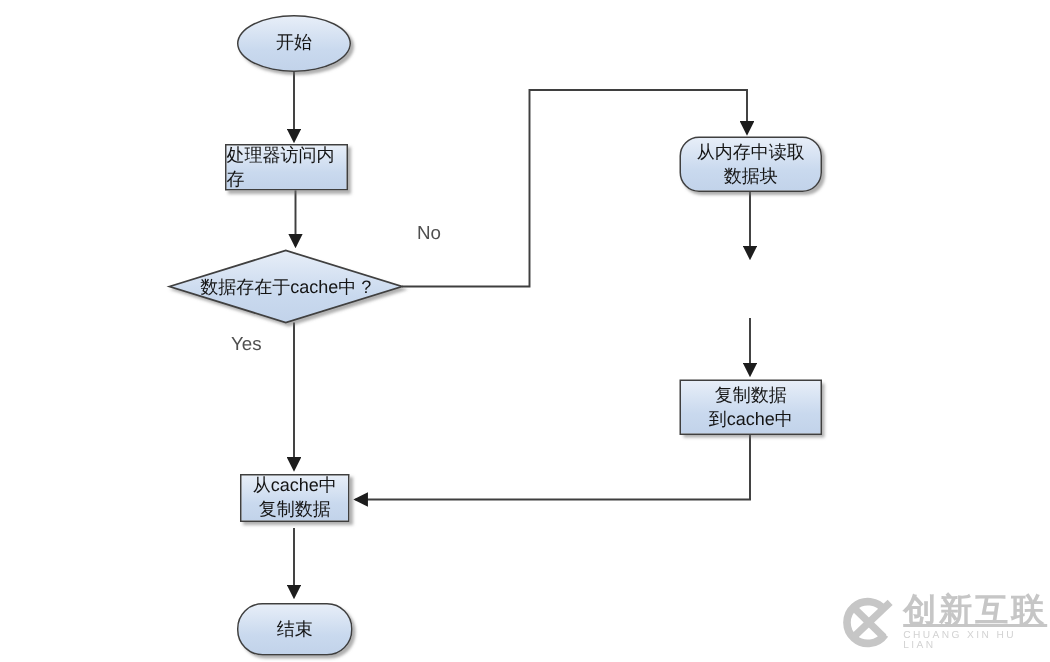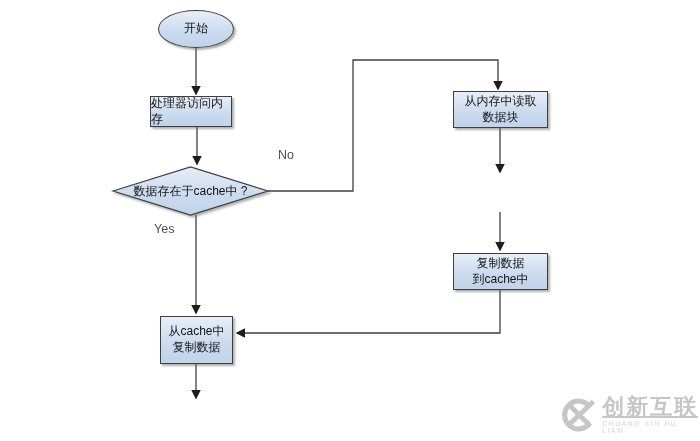--- a/index.html
+++ b/index.html
@@ -114,36 +114,39 @@
   </div>
 
   <div class="node" style="left:150px; top:96px; width:82px; height:31px;">
     <span>处理器访问内存</span>
   </div>
 
   <div class="diamond-label" style="left:118px; top:179px; width:145px; height:24px;">
     <span>数据存在于cache中 ?</span>
   </div>
 
-  <div class="node" style="left:453px; top:91px; width:95px; height:37px;">
+  <div class="node" style="left:453px; top:91px; width:95px; height:37px;border-radius:13px;">
     <div>从内存中读取</div>
     <div>数据块</div>
   </div>
 
 
   <div class="node" style="left:453px; top:253px; width:95px; height:37px;">
     <div>复制数据</div>
     <div>到cache中</div>
   </div>
 
-  <div class="node" style="left:160px; top:316px; width:73px; height:48px;">
+  <div class="node" style="left:160px; top:316px; width:73px; height:32px;">
     <div>从cache中</div>
     <div>复制数据</div>
   </div>
 
+  <div class="node stadium" style="left:158px; top:402px; width:77px; height:35px;">
+    <span>结束</span>
+  </div>
 
   <div class="edge-label" style="left:278px; top:148px;">No</div>
   <div class="edge-label" style="left:154px; top:222px;">Yes</div>
 
   <div id="watermark">
     <svg width="38" height="38" viewBox="0 0 40 40">
       <path d="M32.3 11.4 A 15 15 0 1 0 32.3 28.6" fill="none" stroke="#c6c6c6" stroke-width="5.5"></path>
       <path d="M8.5 31.5 L36 5.5" stroke="#c6c6c6" stroke-width="5.2" fill="none"></path>
       <path d="M9 8.5 L31.5 30.5" stroke="#c6c6c6" stroke-width="5.2" fill="none"></path>
     </svg>

